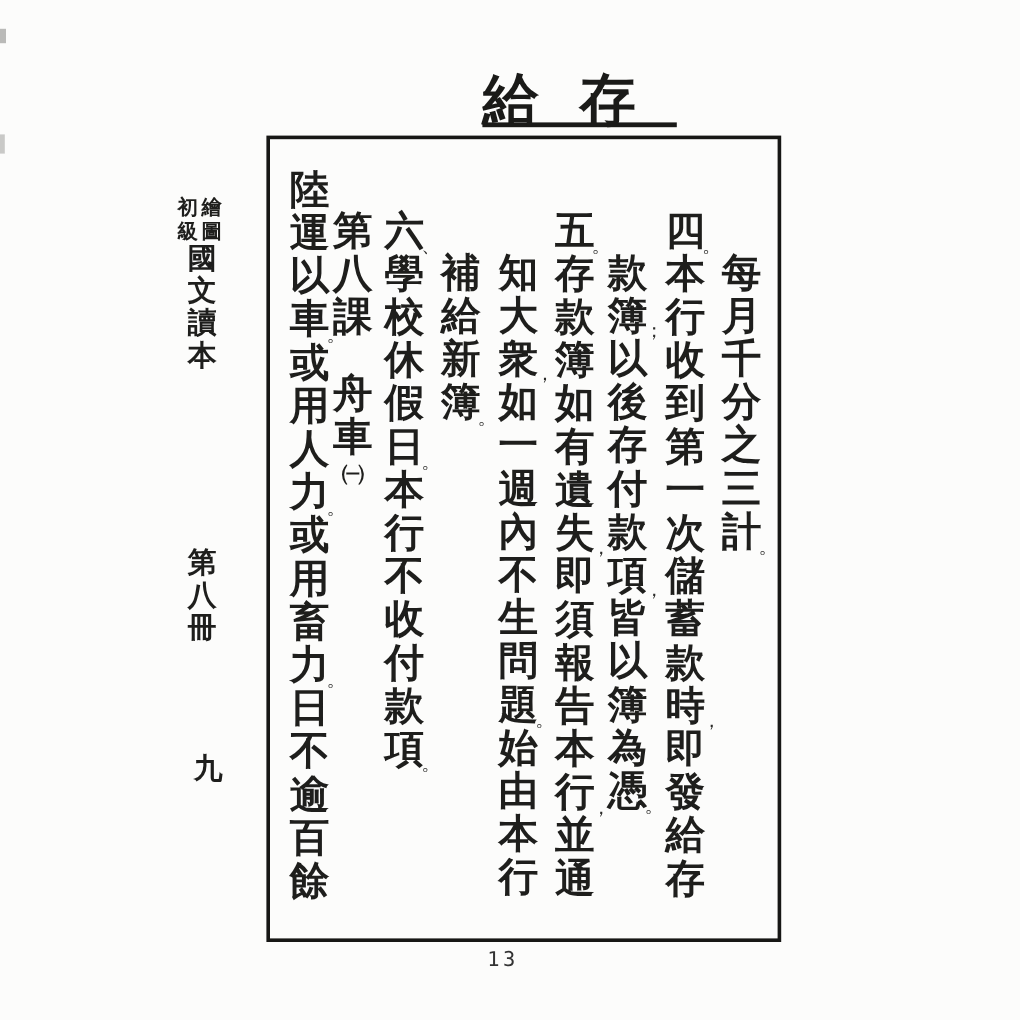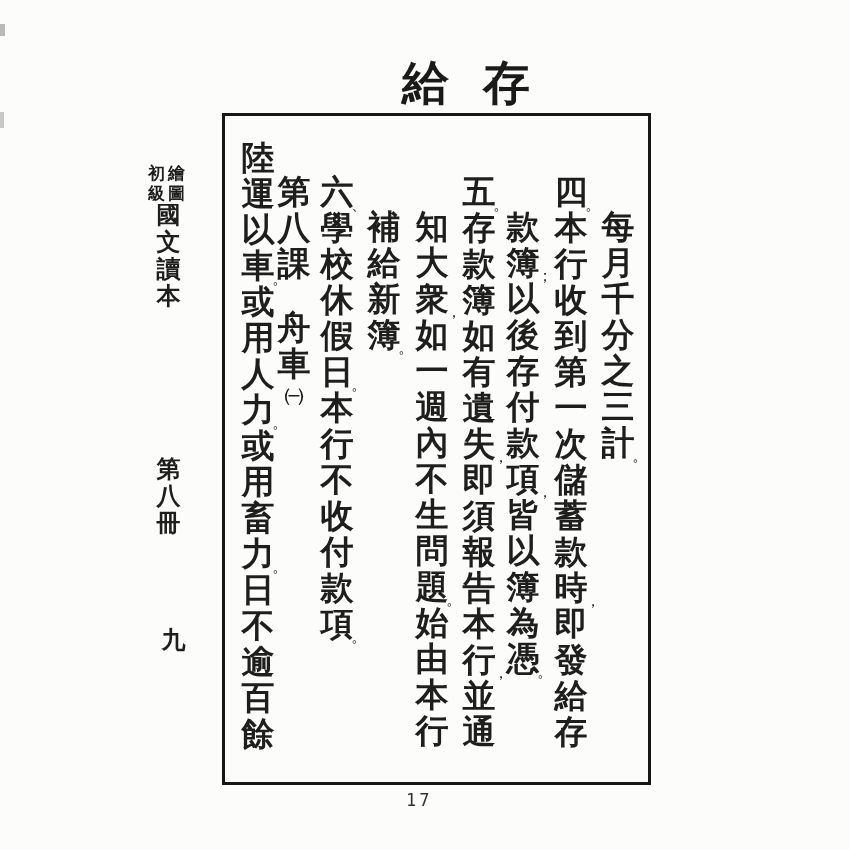--- a/index.html
+++ b/index.html
@@ -19,20 +19,21 @@
   
   .running-header {
     position: absolute;
     left: 402px;
     top: 52px;
     font-size: 47px;
     font-weight: 600;
     letter-spacing: 34px;
     white-space: nowrap;
     color: #1a1a18;
+    text-decoration: underline;
   }
   
   .frame {
     position: absolute;
     left: 222px;
     top: 113px;
     width: 423px;
     height: 666px;
     border: 3px solid #171715;
     background: transparent;
@@ -285,15 +286,15 @@
   <div id="volume-label" class="vlabel">
       <div class="vchar">第</div>
       <div class="vchar">八</div>
       <div class="vchar">冊</div>
     </div>
 
   <div id="folio-number" class="vlabel">
       <div class="vchar">九</div>
     </div>
 
-  <div class="page-number">17</div>
+  <div class="page-number">13</div>
 
 </div>
 
 </body></html>

